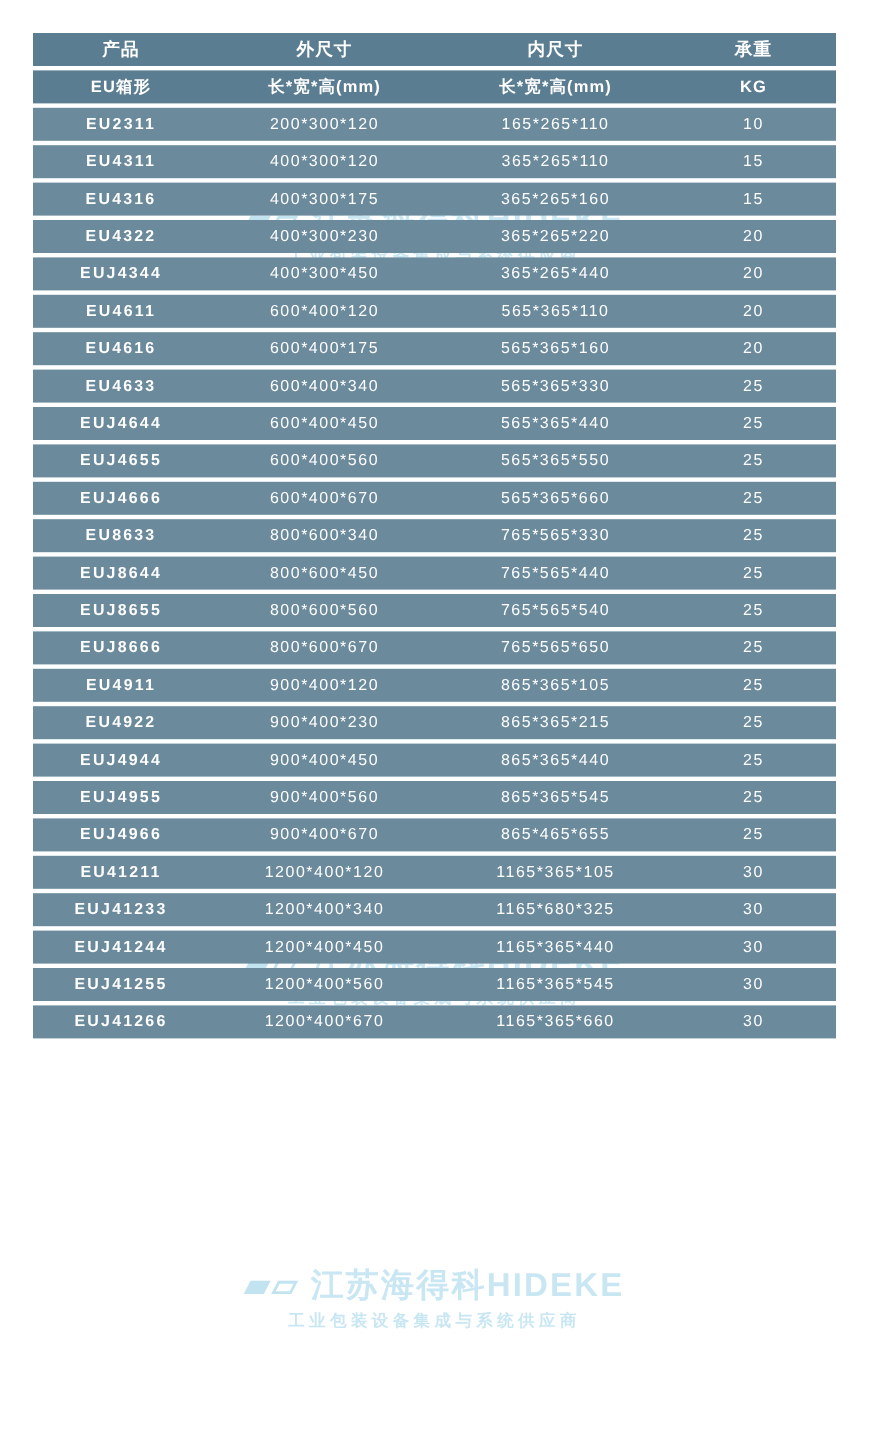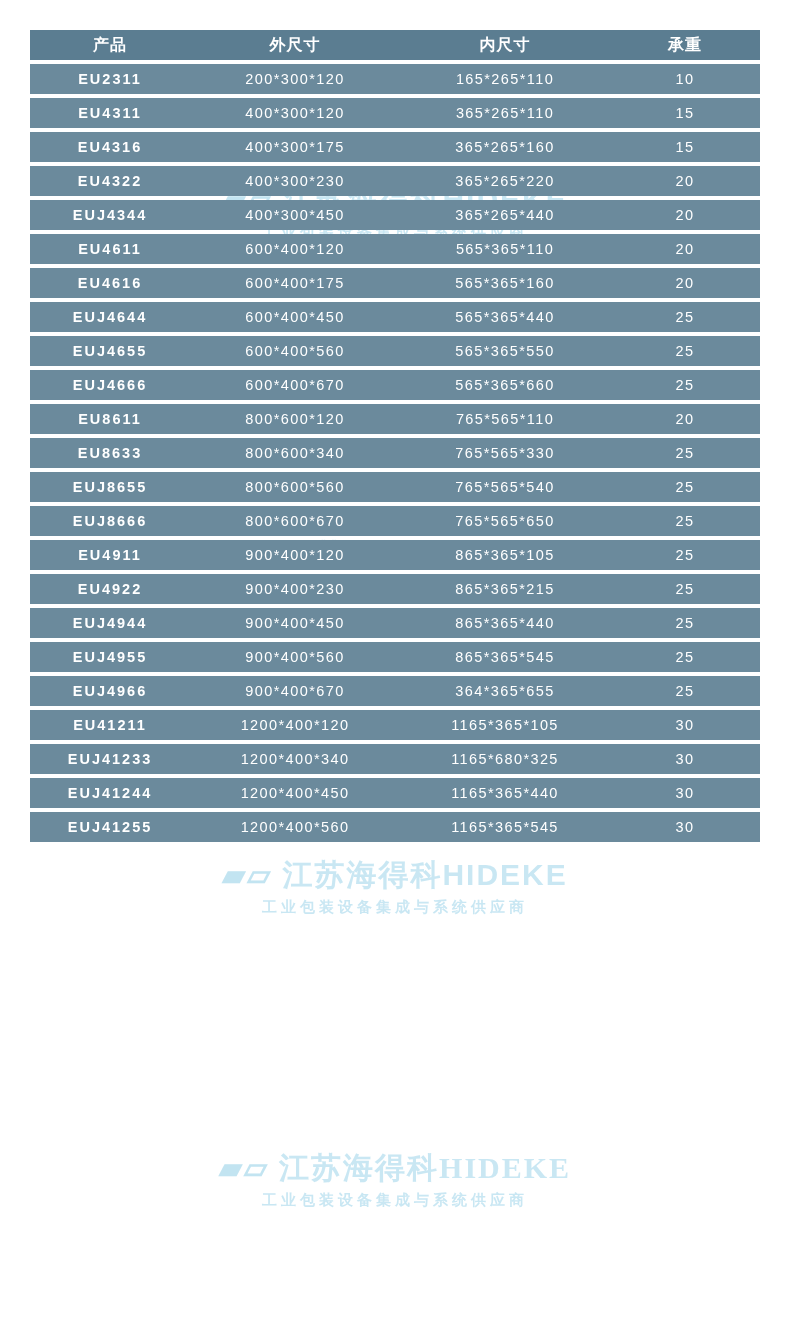--- a/index.html
+++ b/index.html
@@ -107,41 +107,47 @@
       <span class="small">工业包装设备集成与系统供应商</span>
     </div>
     <div class="wm" style="top: 535px;">
       <span class="big"><span class="wm-mark">▰▱</span><span>江苏海得科HIDEKE</span></span>
       <span class="small">工业包装设备集成与系统供应商</span>
     </div>
     <div class="wm" style="top: 855px;">
       <span class="big"><span class="wm-mark">▰▱</span><span>江苏海得科HIDEKE</span></span>
       <span class="small">工业包装设备集成与系统供应商</span>
     </div>
-    <div class="wm" style="top: 1148px; font-family: Liberation Serif, serif;">
+    <div class="wm" style="top: 1148px;">
       <span class="big"><span class="wm-mark">▰▱</span><span>江苏海得科HIDEKE</span></span>
       <span class="small">工业包装设备集成与系统供应商</span>
     </div>
   </div>
 
 <div id="table-wrap">
   <table class="spec">
     <colgroup>
       <col class="c1">
         <col class="c2">
         <col class="c3">
         <col class="c4">
     </colgroup>
     <tbody id="table-body">
         <tr class="head">
           <td class="prod">产品</td>
           <td>外尺寸</td>
           <td>内尺寸</td>
           <td>承重</td>
         </tr>
+        <tr class="subhead">
+          <td class="prod">EU箱形</td>
+          <td>长*宽*高(mm)</td>
+          <td>长*宽*高(mm)</td>
+          <td>KG</td>
+        </tr>
         <tr class="data">
           <td class="prod">EU2311</td>
           <td>200*300*120</td>
           <td>165*265*110</td>
           <td>10</td>
         </tr>
         <tr class="data">
           <td class="prod">EU4311</td>
           <td>400*300*120</td>
           <td>365*265*110</td>
@@ -171,50 +177,56 @@
           <td>565*365*110</td>
           <td>20</td>
         </tr>
         <tr class="data">
           <td class="prod">EU4616</td>
           <td>600*400*175</td>
           <td>565*365*160</td>
           <td>20</td>
         </tr>
         <tr class="data">
+          <td class="prod">EU4633</td>
+          <td>600*400*340</td>
+          <td>565*365*330</td>
+          <td>25</td>
+        </tr>
+        <tr class="data">
           <td class="prod">EUJ4644</td>
           <td>600*400*450</td>
           <td>565*365*440</td>
           <td>25</td>
         </tr>
         <tr class="data">
           <td class="prod">EUJ4655</td>
           <td>600*400*560</td>
           <td>565*365*550</td>
           <td>25</td>
         </tr>
         <tr class="data">
           <td class="prod">EUJ4666</td>
           <td>600*400*670</td>
           <td>565*365*660</td>
           <td>25</td>
         </tr>
         <tr class="data">
-          <td class="prod">EU8611</td>
-          <td>800*600*120</td>
-          <td>765*565*110</td>
-          <td>20</td>
-        </tr>
-        <tr class="data">
           <td class="prod">EU8633</td>
           <td>800*600*340</td>
           <td>765*565*330</td>
           <td>25</td>
         </tr>
         <tr class="data">
+          <td class="prod">EUJ8644</td>
+          <td>800*600*450</td>
+          <td>765*565*440</td>
+          <td>25</td>
+        </tr>
+        <tr class="data">
           <td class="prod">EUJ8655</td>
           <td>800*600*560</td>
           <td>765*565*540</td>
           <td>25</td>
         </tr>
         <tr class="data">
           <td class="prod">EUJ8666</td>
           <td>800*600*670</td>
           <td>765*565*650</td>
           <td>25</td>
@@ -239,21 +251,21 @@
         </tr>
         <tr class="data">
           <td class="prod">EUJ4955</td>
           <td>900*400*560</td>
           <td>865*365*545</td>
           <td>25</td>
         </tr>
         <tr class="data">
           <td class="prod">EUJ4966</td>
           <td>900*400*670</td>
-          <td>364*365*655</td>
+          <td>865*465*655</td>
           <td>25</td>
         </tr>
         <tr class="data">
           <td class="prod">EU41211</td>
           <td>1200*400*120</td>
           <td>1165*365*105</td>
           <td>30</td>
         </tr>
         <tr class="data">
           <td class="prod">EUJ41233</td>
@@ -266,15 +278,21 @@
           <td>1200*400*450</td>
           <td>1165*365*440</td>
           <td>30</td>
         </tr>
         <tr class="data">
           <td class="prod">EUJ41255</td>
           <td>1200*400*560</td>
           <td>1165*365*545</td>
           <td>30</td>
         </tr>
+        <tr class="data">
+          <td class="prod">EUJ41266</td>
+          <td>1200*400*670</td>
+          <td>1165*365*660</td>
+          <td>30</td>
+        </tr>
       </tbody>
   </table>
 </div>
 
 </body></html>

